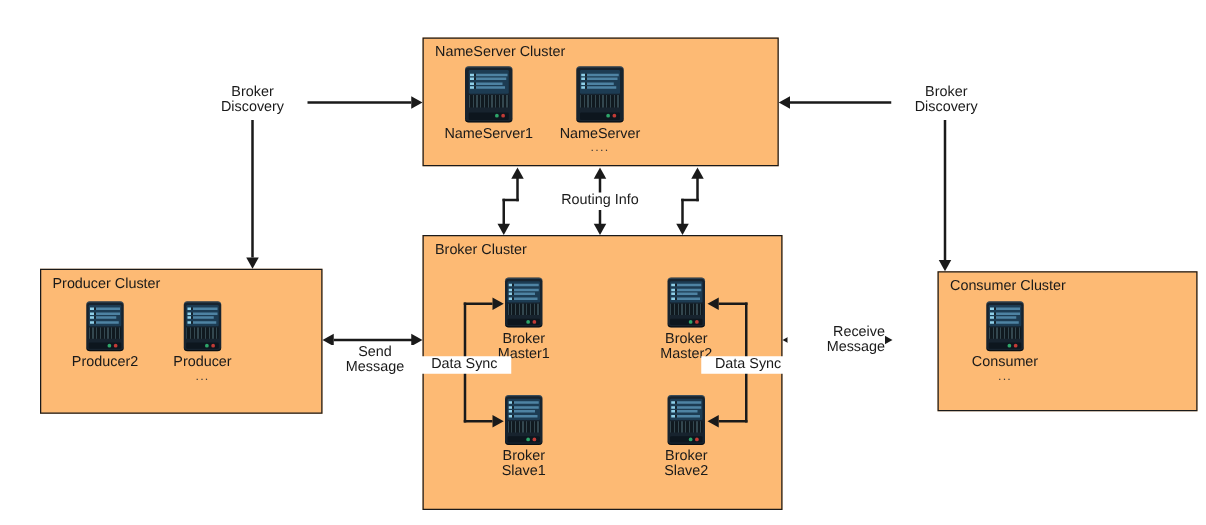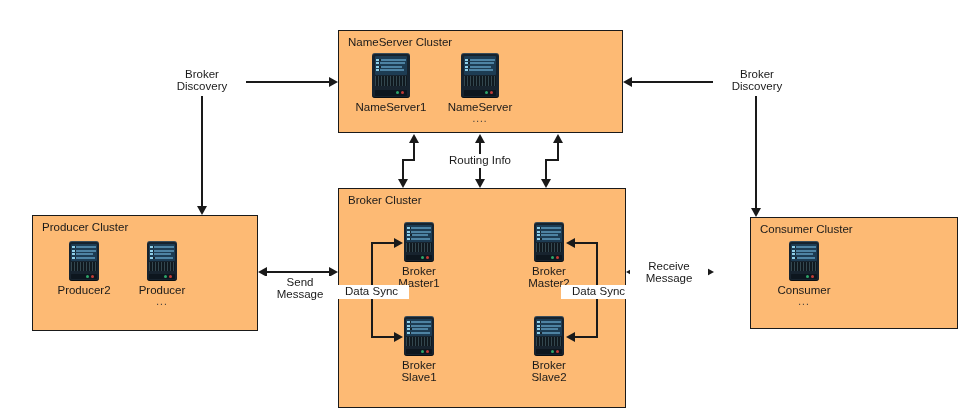--- a/index.html
+++ b/index.html
@@ -327,21 +327,21 @@
       <div class="hl" style="left:267px;top:271px;width:63px;"></div>
       <div class="ah r" style="left:329px;top:267px;"></div>
       <div class="arrow-label" style="left:263px;top:276px;width:74px;">Send
 Message</div>
     </div>
 
     <div>
       <div class="ah l" style="left:626px;top:267px;"></div>
       <div class="hl" style="left:635px;top:271px;width:70px;"></div>
       <div class="ah r" style="left:705px;top:267px;"></div>
-      <div class="arrow-label" style="left:630px;top:260px;width:78px;">Receive
+      <div class="arrow-label" style="left:630px;top:260px;width:78px;text-align:right;">Receive
 Message</div>
     </div>
 
     <div>
       <div class="hl" style="left:371px;top:242px;width:23px;"></div>
       <div class="ah r" style="left:394px;top:238px;"></div>
       <div class="vl" style="left:371px;top:242px;height:96px;"></div>
       <div class="hl" style="left:371px;top:336px;width:23px;"></div>
       <div class="ah r" style="left:394px;top:332px;"></div>
       <div class="arrow-label" style="left:334px;top:285px;width:75px;">Data Sync</div>

